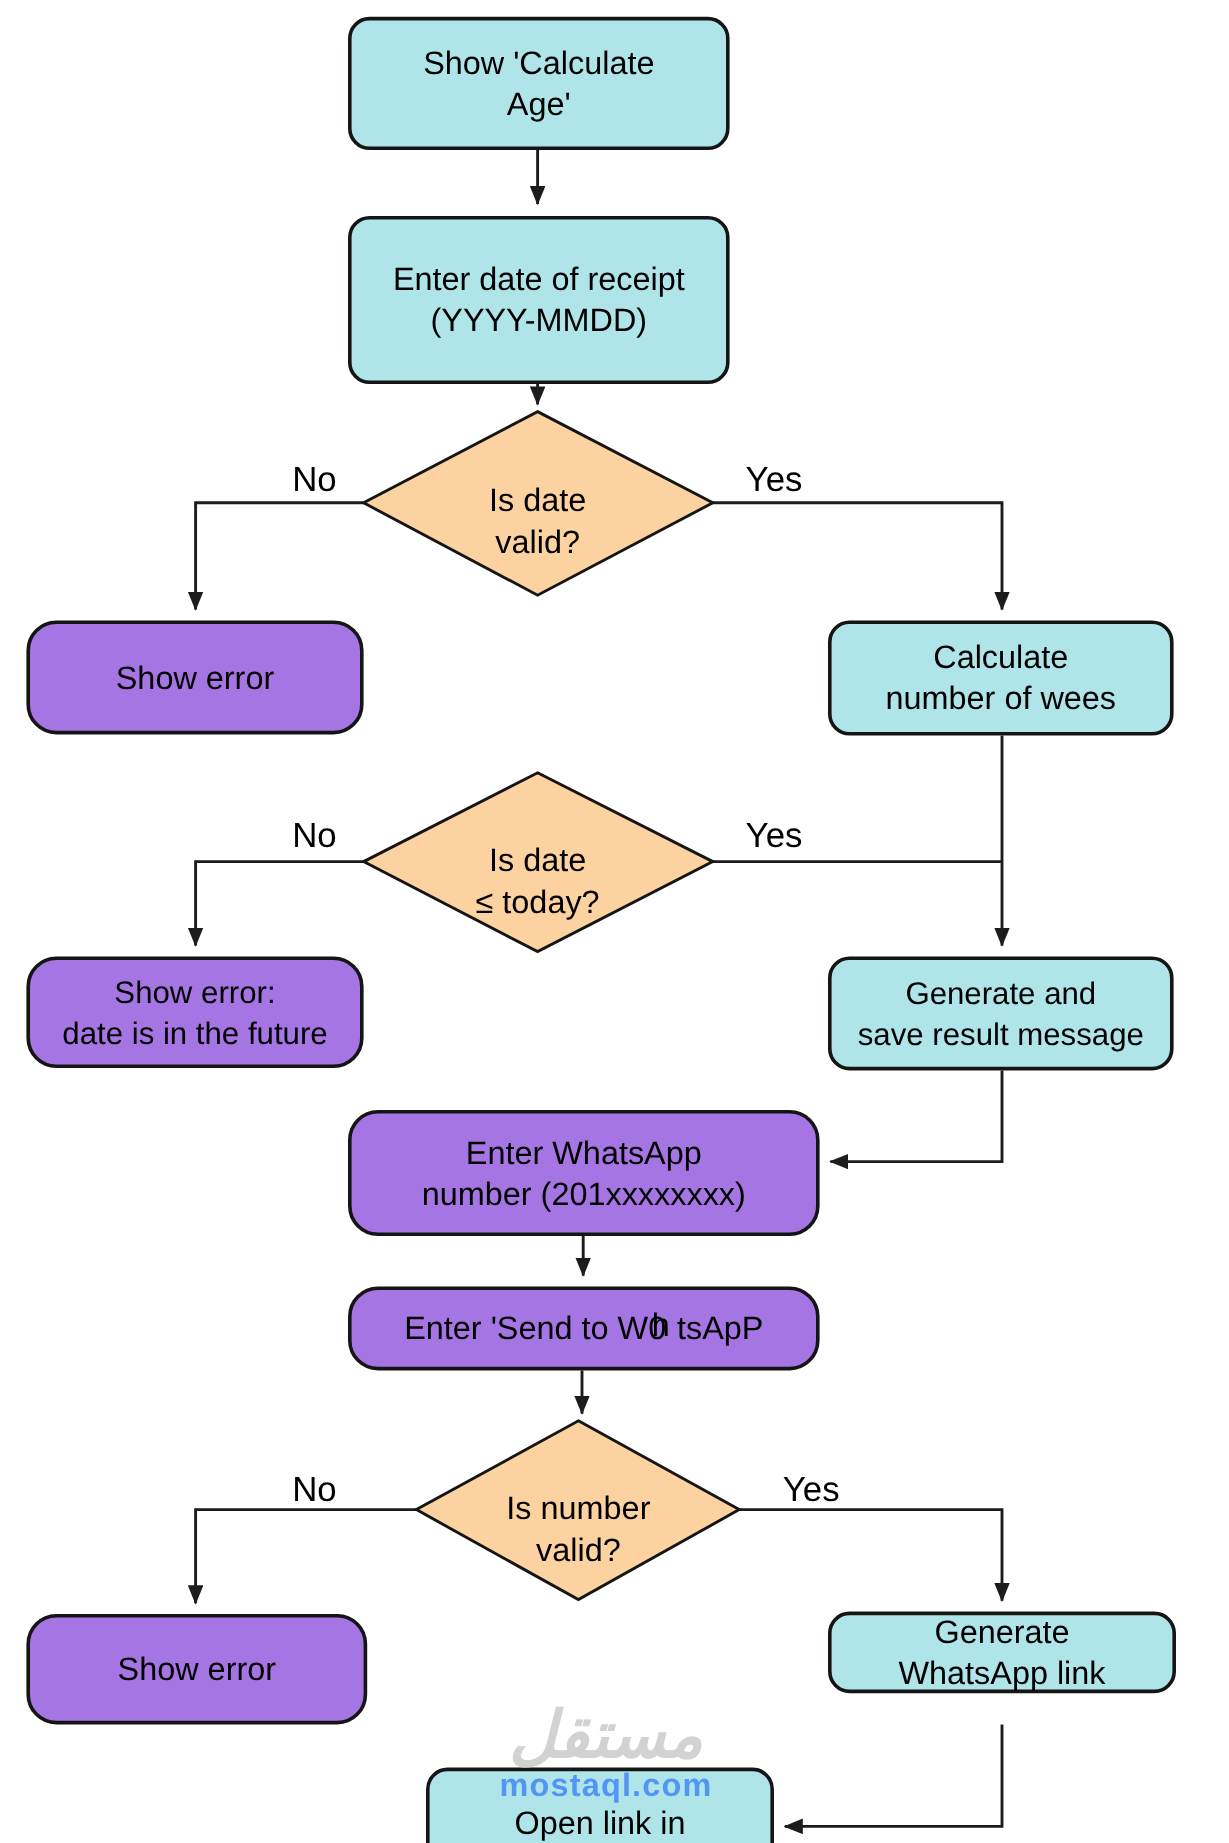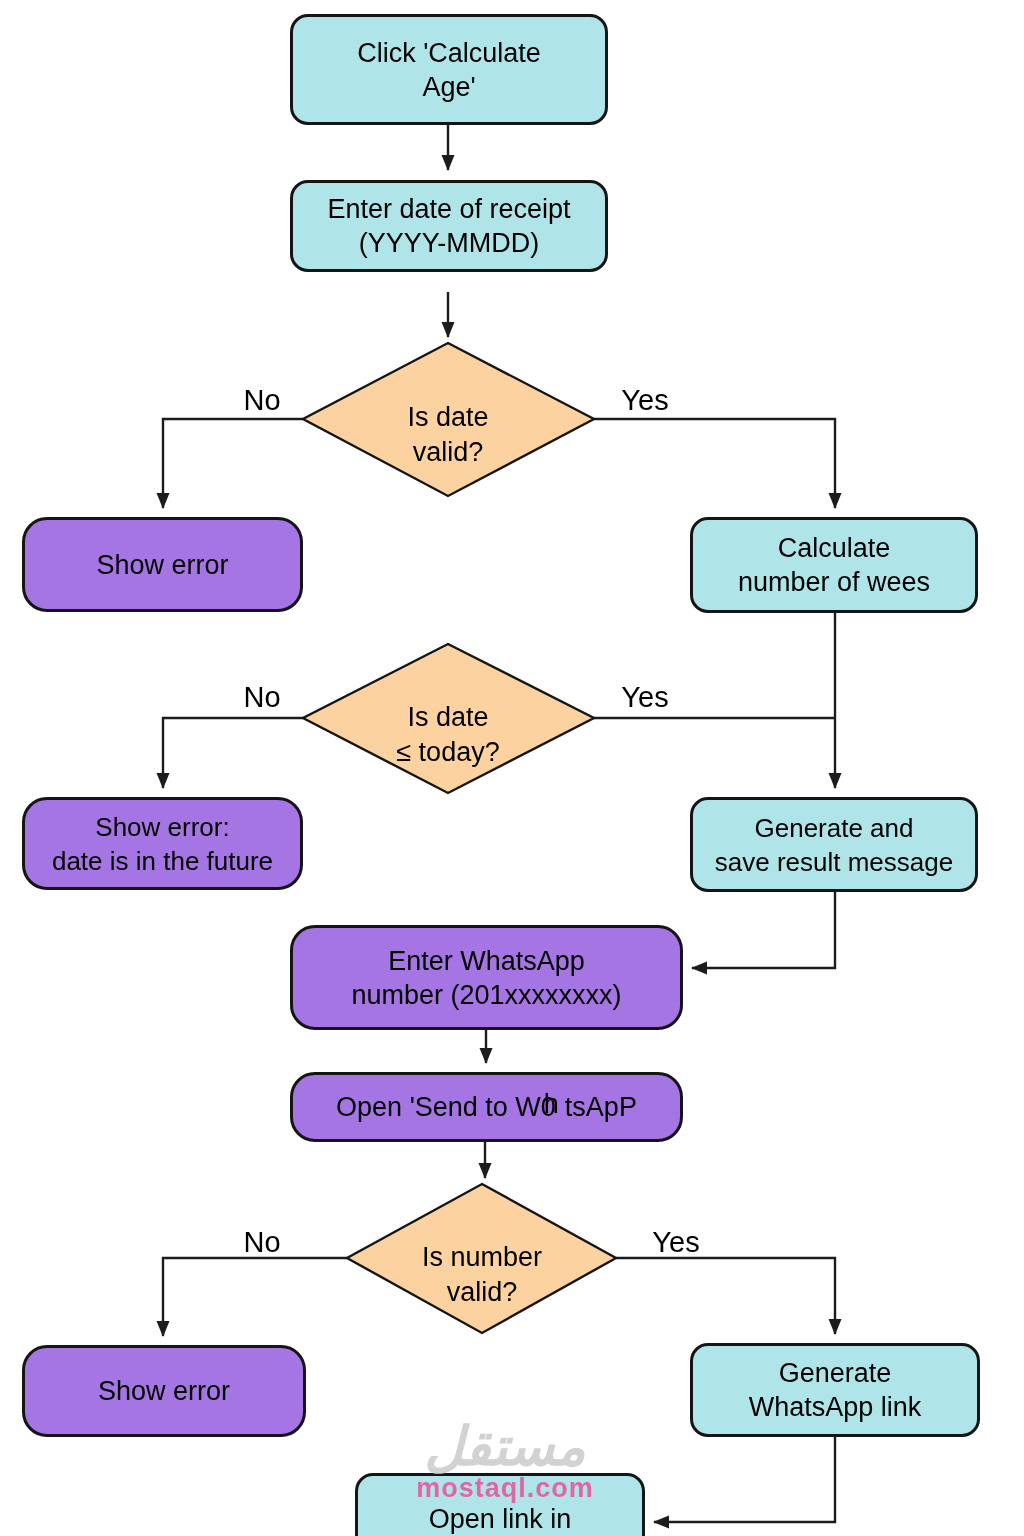--- a/index.html
+++ b/index.html
@@ -23,21 +23,21 @@
     position:absolute;font-size:29px;display:flex;align-items:center;justify-content:center;
   }
   .overlap{position:relative;display:inline-block;width:24px;height:34px;vertical-align:bottom;}
   .overlap span{position:absolute;left:0;top:0;}
   .overlap span:nth-child(2){left:3px;top:-3px;}
   #wm{
     position:absolute;left:400px;top:1418px;width:210px;text-align:center;
     color:#c7c7c7;opacity:0.8;pointer-events:none;
   }
   #wm .ar{font-size:54px;line-height:56px;font-weight:bold;font-style:italic;}
-  #wm .lat{font-size:27px;line-height:28px;font-weight:bold;letter-spacing:1px;color:#ec4899;}
+  #wm .lat{font-size:27px;line-height:28px;font-weight:bold;letter-spacing:1px;color:#3b82f6;}
 </style>
 </head>
 <body>
 
 <div id="canvas">
 
   <svg id="edges" viewBox="0 0 1024 1536" xmlns="http://www.w3.org/2000/svg">
     <defs>
       <marker id="ah" markerWidth="18" markerHeight="14" refX="15" refY="6.5" orient="auto" markerUnits="userSpaceOnUse">
         <path d="M0,0 L16,6.5 L0,13 Z" fill="var(--line)"></path>
@@ -58,47 +58,47 @@
       <path d="M616,1258 L835,1258 L835,1334" marker-end="url(#ah)"></path>
       <path d="M835,1437 L835,1522 L654,1522" marker-end="url(#ah)"></path>
     </g>
     <g fill="var(--orange)" stroke="var(--border)" stroke-width="2.4">
       <polygon points="448,343 594,419 448,496 303,419"></polygon>
       <polygon points="448,644 594,718 448,793 303,718"></polygon>
       <polygon points="482,1184 616,1258 482,1333 347,1258"></polygon>
     </g>
   </svg>
 
-  <div class="node cyan" style="left:290px;top:14px;width:318px;height:111px;">Click 'Calculate
+  <div class="node cyan" style="left:290px;top:14px;width:318px;height:111px;">Show 'Calculate
 Age'</div>
 
-  <div class="node cyan" style="left:290px;top:180px;width:318px;height:92px;">Enter date of receipt
+  <div class="node cyan" style="left:290px;top:180px;width:318px;height:140px;">Enter date of receipt
 (YYYY-MMDD)</div>
 
   <div class="node purple" style="left:22px;top:517px;width:281px;height:95px;">Show error</div>
 
   <div class="node cyan" style="left:690px;top:517px;width:288px;height:96px;">Calculate
 number of wees</div>
 
   <div class="node purple" style="left:22px;top:797px;width:281px;height:93px;font-size:26px;">Show error:
 date is in the future</div>
 
   <div class="node cyan" style="left:690px;top:797px;width:288px;height:95px;font-size:26px;">Generate and
 save result message</div>
 
   <div class="node purple" style="left:290px;top:925px;width:393px;height:105px;">Enter WhatsApp
 number (201xxxxxxxx)</div>
 
   <div class="node purple" style="left:290px;top:1072px;width:393px;height:70px;">
-    <span>Open 'Send to W</span><span class="overlap"><span>0</span><span>h</span></span><span>tsApP</span>
+    <span>Enter 'Send to W</span><span class="overlap"><span>0</span><span>h</span></span><span>tsApP</span>
   </div>
 
   <div class="node purple" style="left:22px;top:1345px;width:284px;height:92px;">Show error</div>
 
-  <div class="node cyan" style="left:690px;top:1343px;width:290px;height:94px;">Generate
+  <div class="node cyan" style="left:690px;top:1343px;width:290px;height:68px;">Generate
 WhatsApp link</div>
 
   <div class="node cyan" style="left:355px;top:1473px;width:290px;height:90px;align-items:flex-start;padding-top:26px;">Open link in</div>
 
   <div class="dlabel" style="left:348px;top:378px;width:200px;height:82px;">Is date
 valid?</div>
   <div class="dlabel" style="left:348px;top:678px;width:200px;height:82px;">Is date
 ≤ today?</div>
   <div class="dlabel" style="left:382px;top:1218px;width:200px;height:82px;">Is number
 valid?</div>

